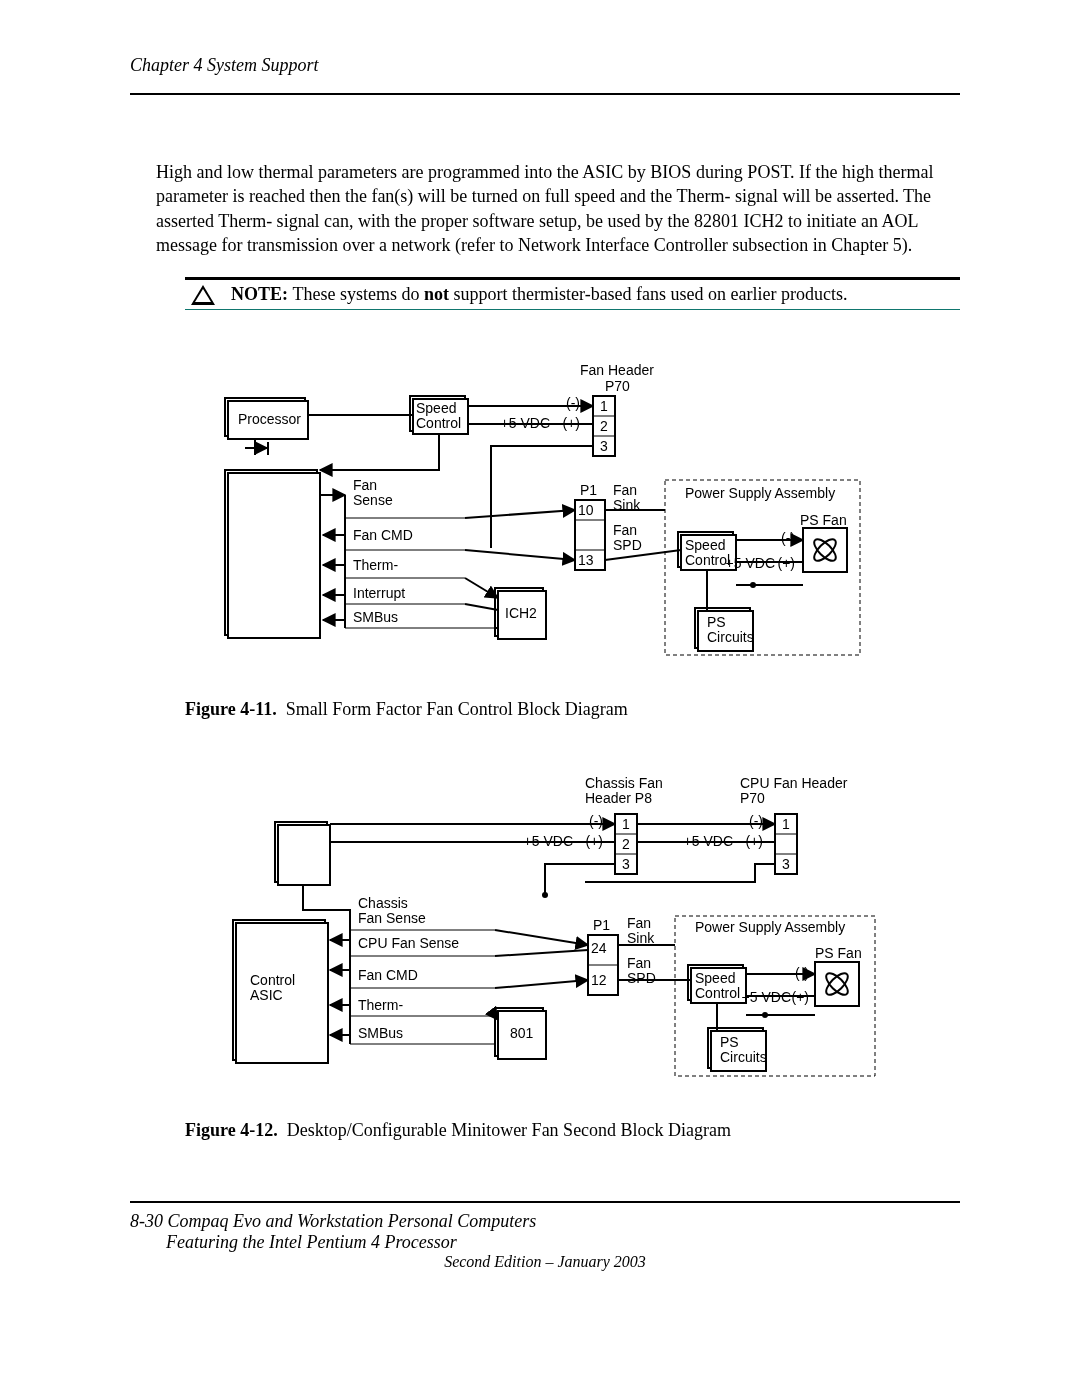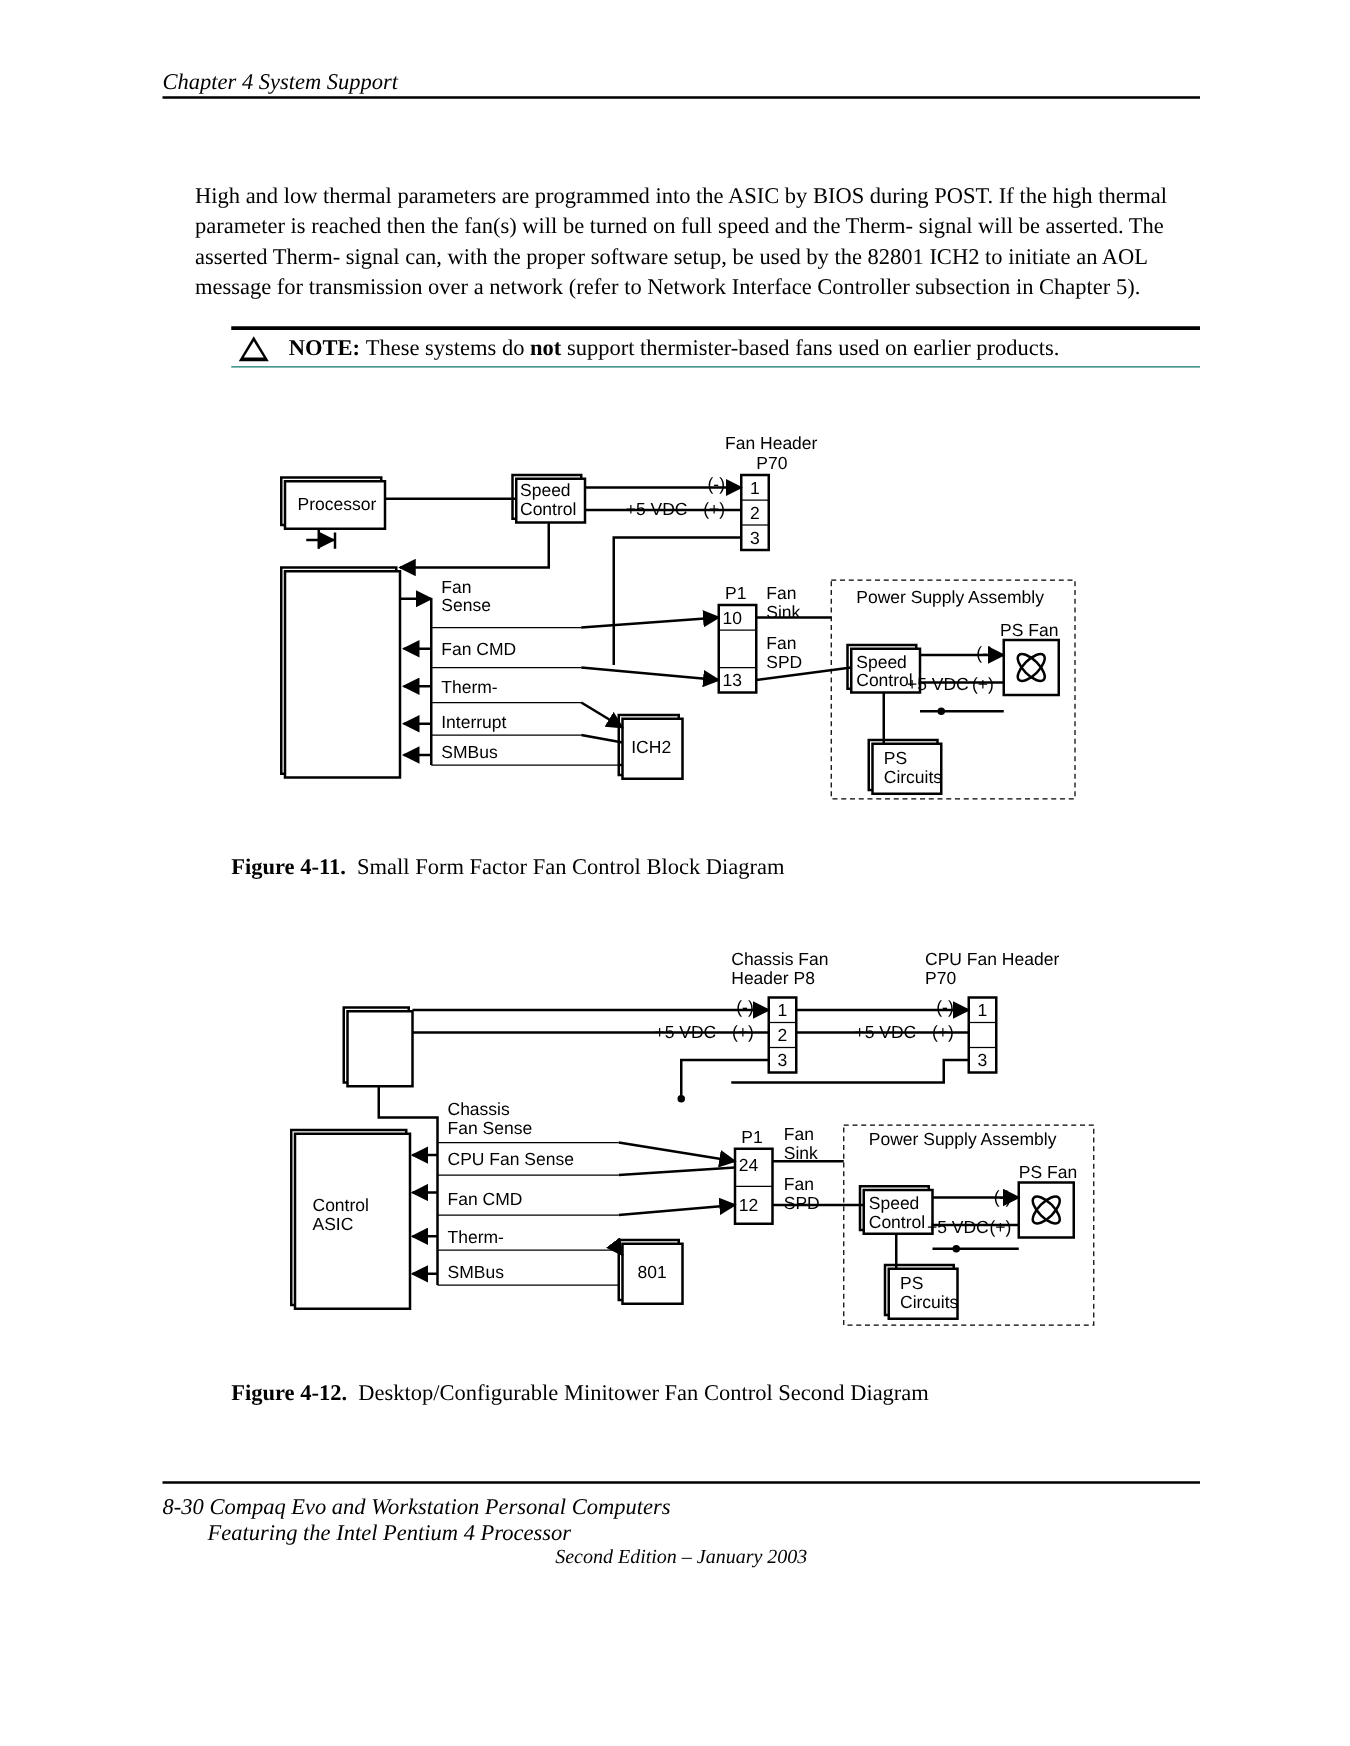--- a/index.html
+++ b/index.html
@@ -11,21 +11,21 @@
     padding: 0;
     width: 1080px;
   }
   .page {
     padding: 55px 120px 40px 130px;
     box-sizing: border-box;
   }
   .chapter-header {
     font-style: italic;
     font-size: 18px;
-    padding-bottom: 1px;
+    padding-bottom: 17px;
     border-bottom: 2px solid #000;
     margin-bottom: 65px;
   }
   .body-text {
     margin-left: 26px;
     line-height: 1.35;
     font-size: 18px;
   }
   .note-box {
     margin-left: 55px;
@@ -330,21 +330,21 @@
 
     <rect x="513" y="258" width="55" height="40" fill="#fff" stroke="#000" stroke-width="2"></rect>
     <rect x="516" y="261" width="55" height="40" fill="#fff" stroke="#000" stroke-width="2"></rect>
     <text x="525" y="277" font-size="13" style="white-space:pre;"><tspan x="525">PS</tspan><tspan x="525" dy="15">Circuits</tspan></text>
     <polyline points="522,233 522,261" fill="none" stroke="#000" stroke-width="2"></polyline>
     <circle cx="570" cy="245" r="3" fill="#000"></circle>
     <line x1="551" y1="245" x2="620" y2="245" stroke="#000" stroke-width="2"></line>
   </svg>
 
   <div class="fig-caption" style="margin-top:40px;">
-    <b>Figure 4-12.</b>&nbsp;&nbsp;<span>Desktop/Configurable Minitower Fan Control Second Diagram</span>
+    <b>Figure 4-12.</b>&nbsp;&nbsp;<span>Desktop/Configurable Minitower Fan Second Block Diagram</span>
   </div>
 
   <div class="footer-rule"></div>
   <div class="footer">
     <div class="line1">
       <span>8-30</span>
       <span style="font-style:italic;">Compaq Evo and Workstation Personal Computers</span>
     </div>
     <div class="line2">Featuring the Intel Pentium 4 Processor</div>
     <div class="edition">Second Edition – January 2003</div>

